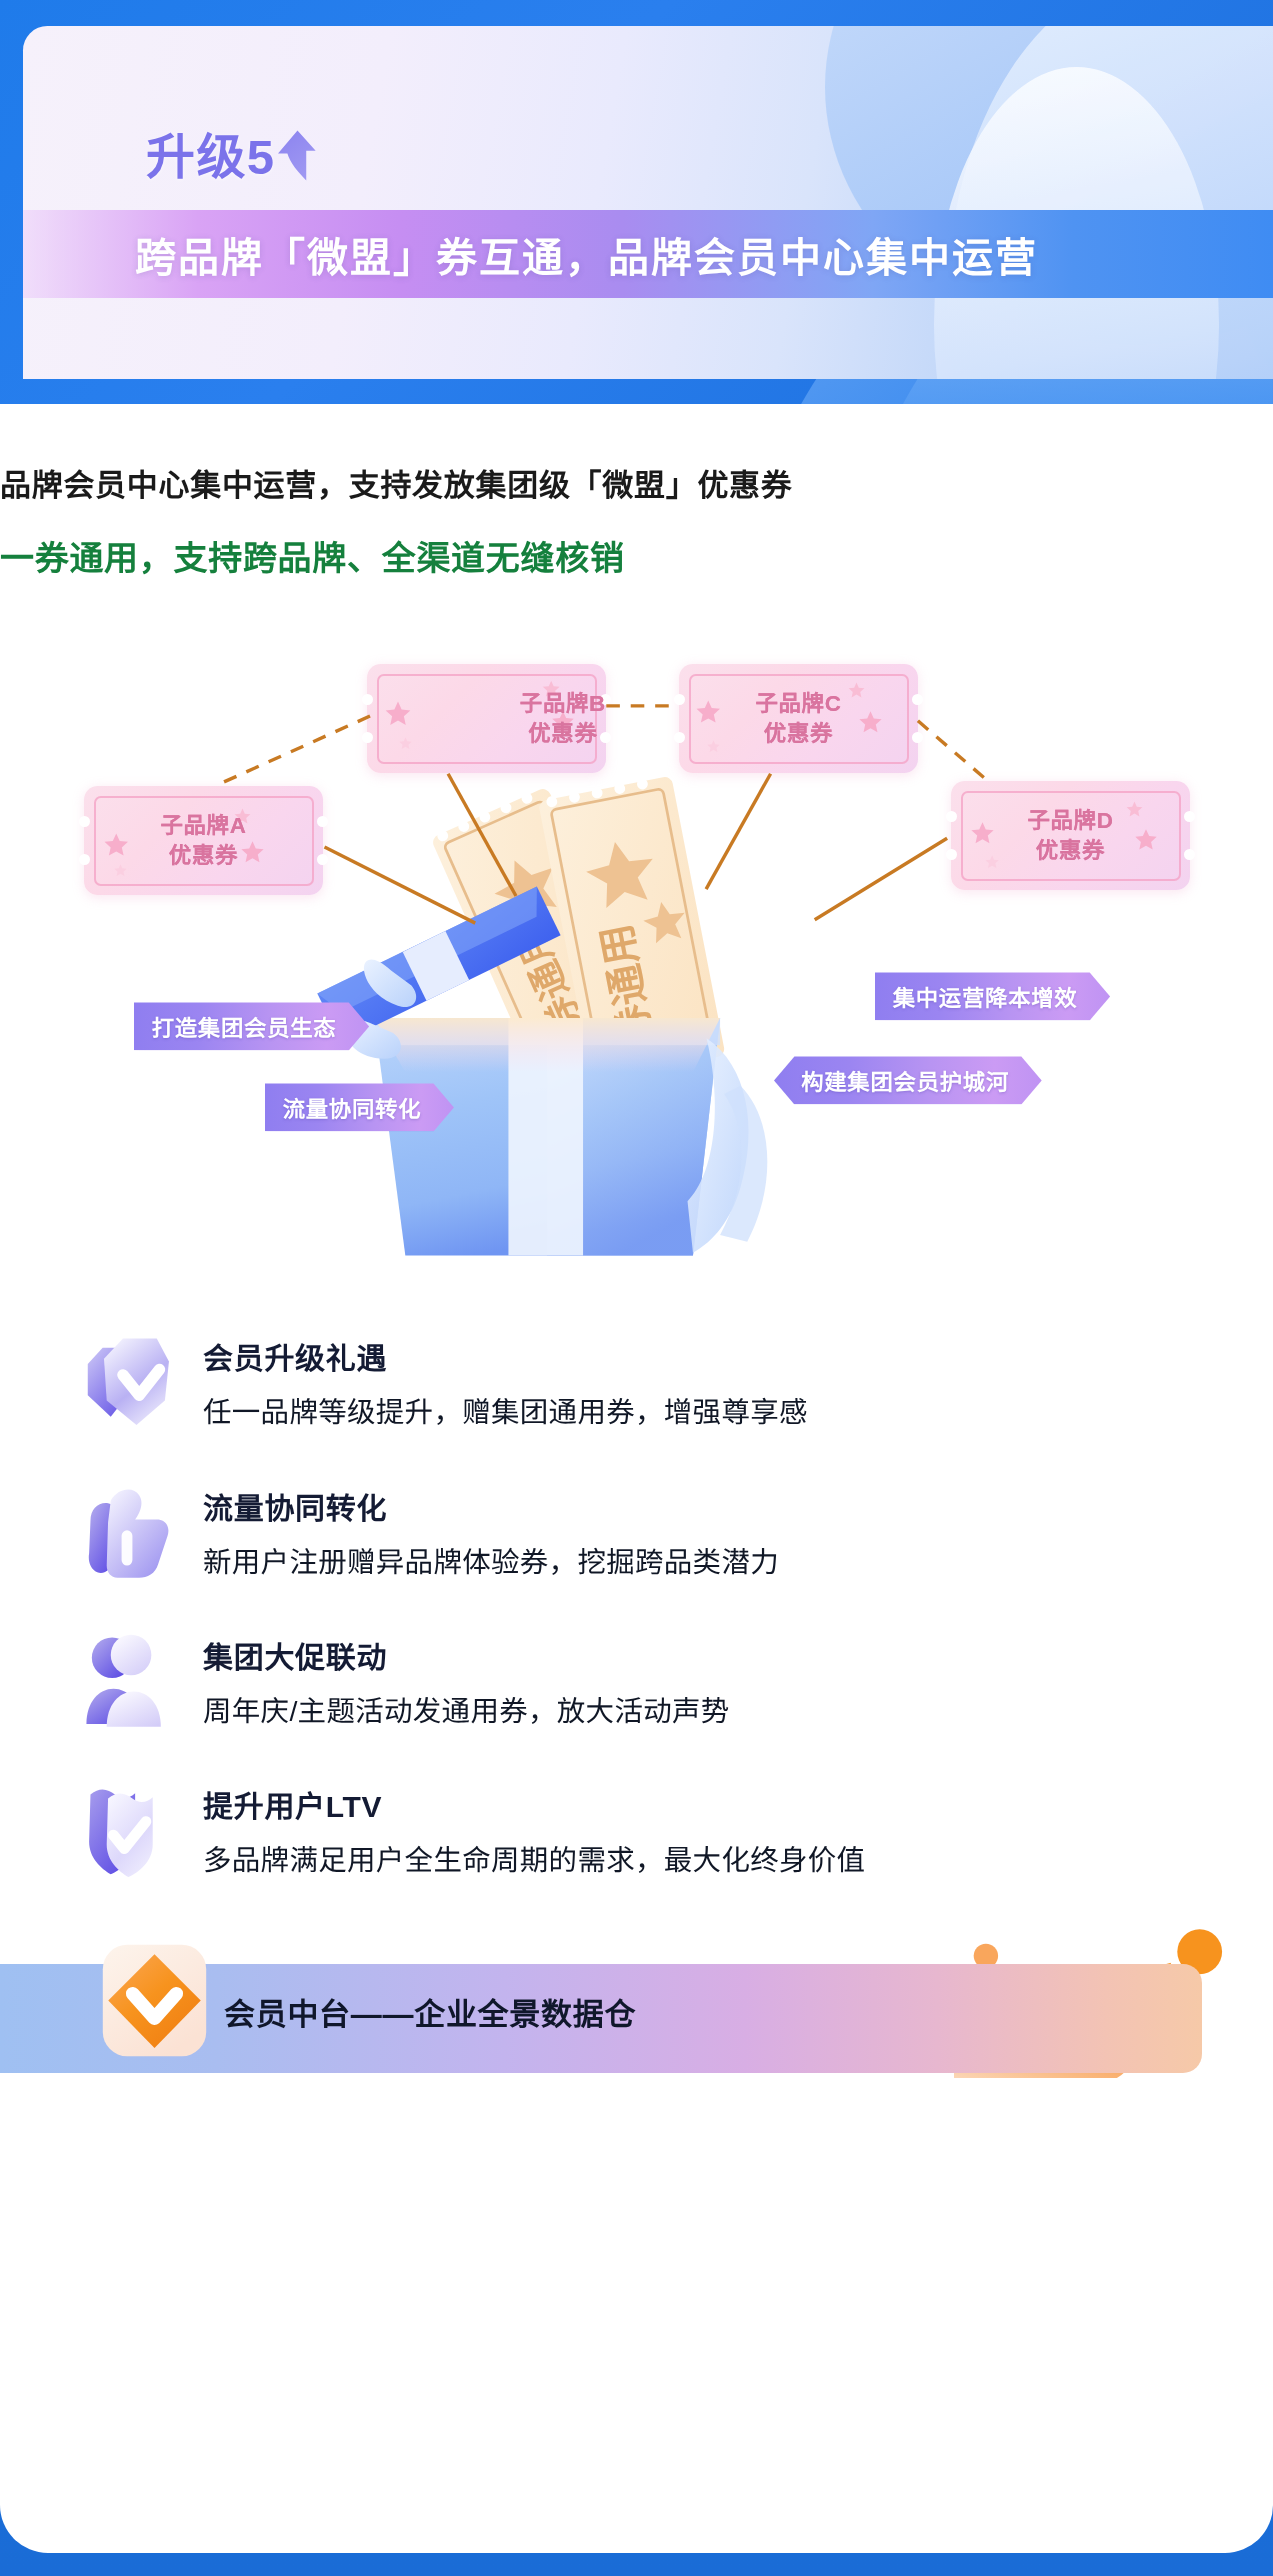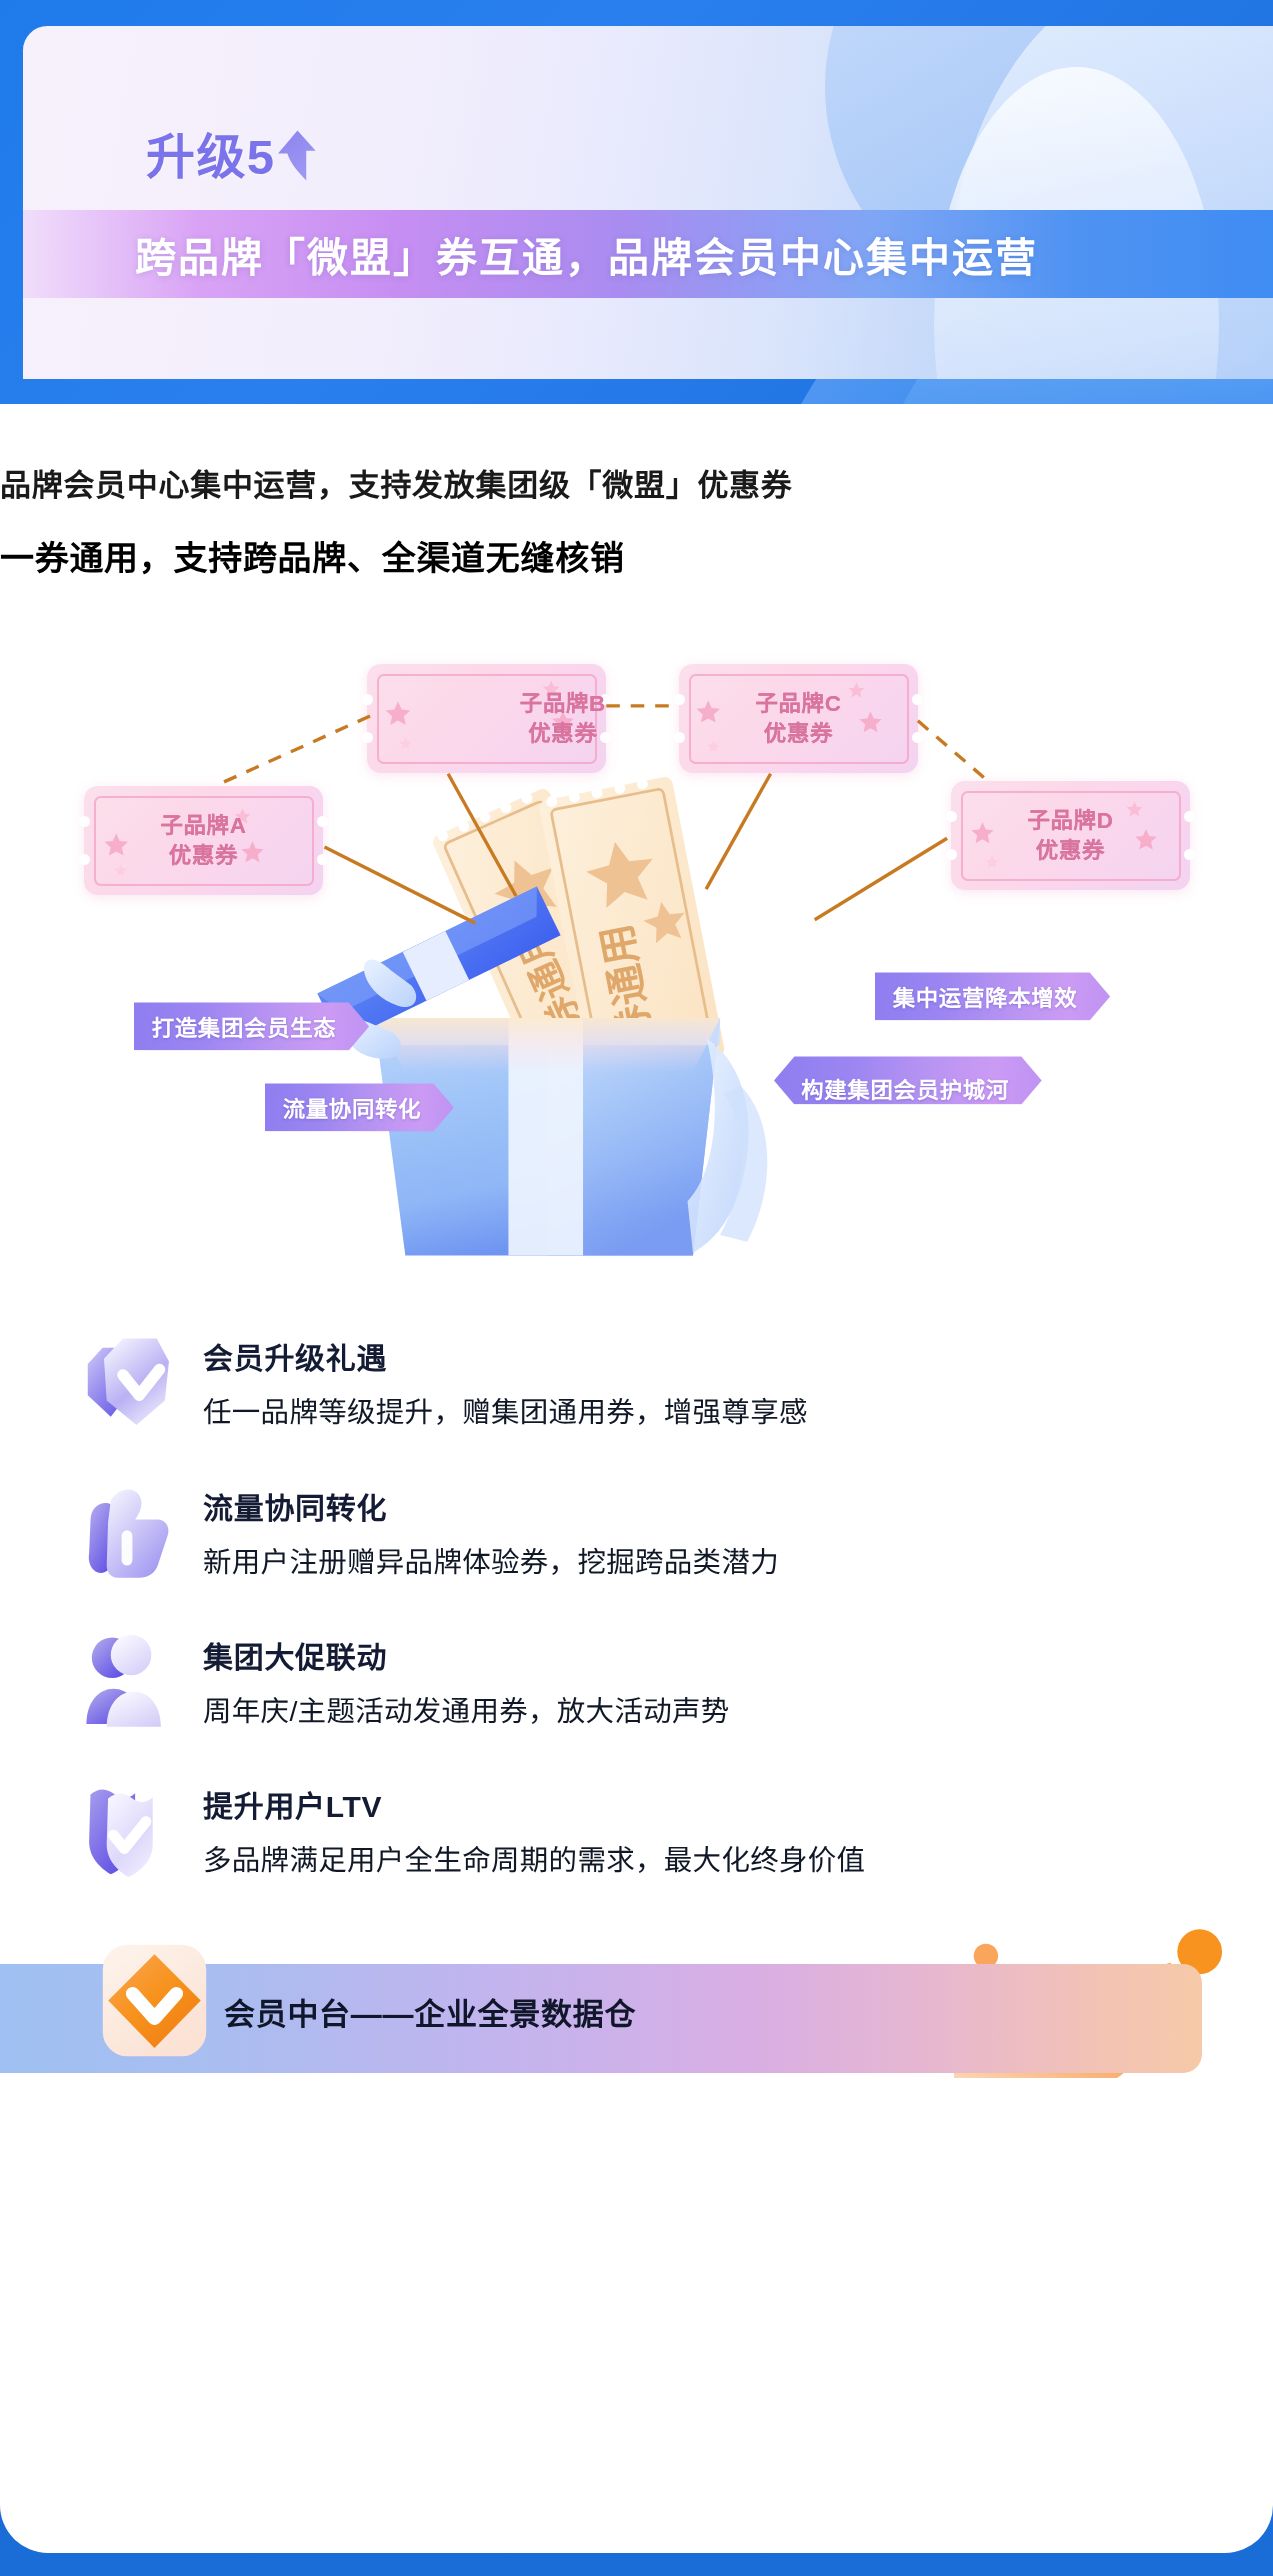--- a/index.html
+++ b/index.html
@@ -91,21 +91,21 @@
   }
 
   
   .intro { padding-top:56px; text-align:left; }
   .intro-line1 {
     font-size:31px; color:#1a1a1a; font-weight:bold;
     letter-spacing:0.7px;
   }
   .intro-line2 {
     margin-top:26px;
-    font-size:34px; color:#000000; font-weight:bold;
+    font-size:34px; color:#15803d; font-weight:bold;
     letter-spacing:0.7px;
   }
 
   
   .illus { position:relative; width:1273px; height:679px; margin-top:24.4px; }
 
   .coupon {
     position:absolute;
     width:239px; height:109px;
     border-radius:13.6px;
@@ -143,21 +143,21 @@
     height:48px;
     display:flex; align-items:center;
     background:linear-gradient(92deg,#8f7ef0 0%,#9b85f1 28%,#b894f2 58%,#cb9bf4 82%,#bf93f3 100%);
     color:#ffffff; font-size:22.4px; font-weight:bold;
     letter-spacing:0.7px; white-space:nowrap;
     box-shadow:0 2.7px 9.5px rgba(150,120,235,.32);
     z-index:9;
   }
   .ribbon span { padding:0 17.7px; text-shadow:0 0.7px 2.7px rgba(80,60,170,.35); }
   .ribbon.right-point { clip-path:polygon(0 0,calc(100% - 20.4px) 0,100% 50%,calc(100% - 20.4px) 100%,0 100%); padding-right:15px; }
-  .ribbon.both-point  { clip-path:polygon(20.4px 0,calc(100% - 20.4px) 0,100% 50%,calc(100% - 20.4px) 100%,20.4px 100%,0 50%); padding-left:9.5px; padding-right:15px;align-items:flex-end; }
+  .ribbon.both-point  { clip-path:polygon(20.4px 0,calc(100% - 20.4px) 0,100% 50%,calc(100% - 20.4px) 100%,20.4px 100%,0 50%); padding-left:9.5px; padding-right:15px; }
 
   #rb-1 { left:134px; top:398px; }
   #rb-2 { left:265px; top:479px; }
   #rb-3 { left:875px; top:368px; }
   #rb-4 { left:774px; top:452px; }
 
   .connector { position:absolute; left:0; top:0; width:1273px; height:679px; z-index:2; }
 
   
   .features { margin-top:43px; padding:0 0 0 81px; }

